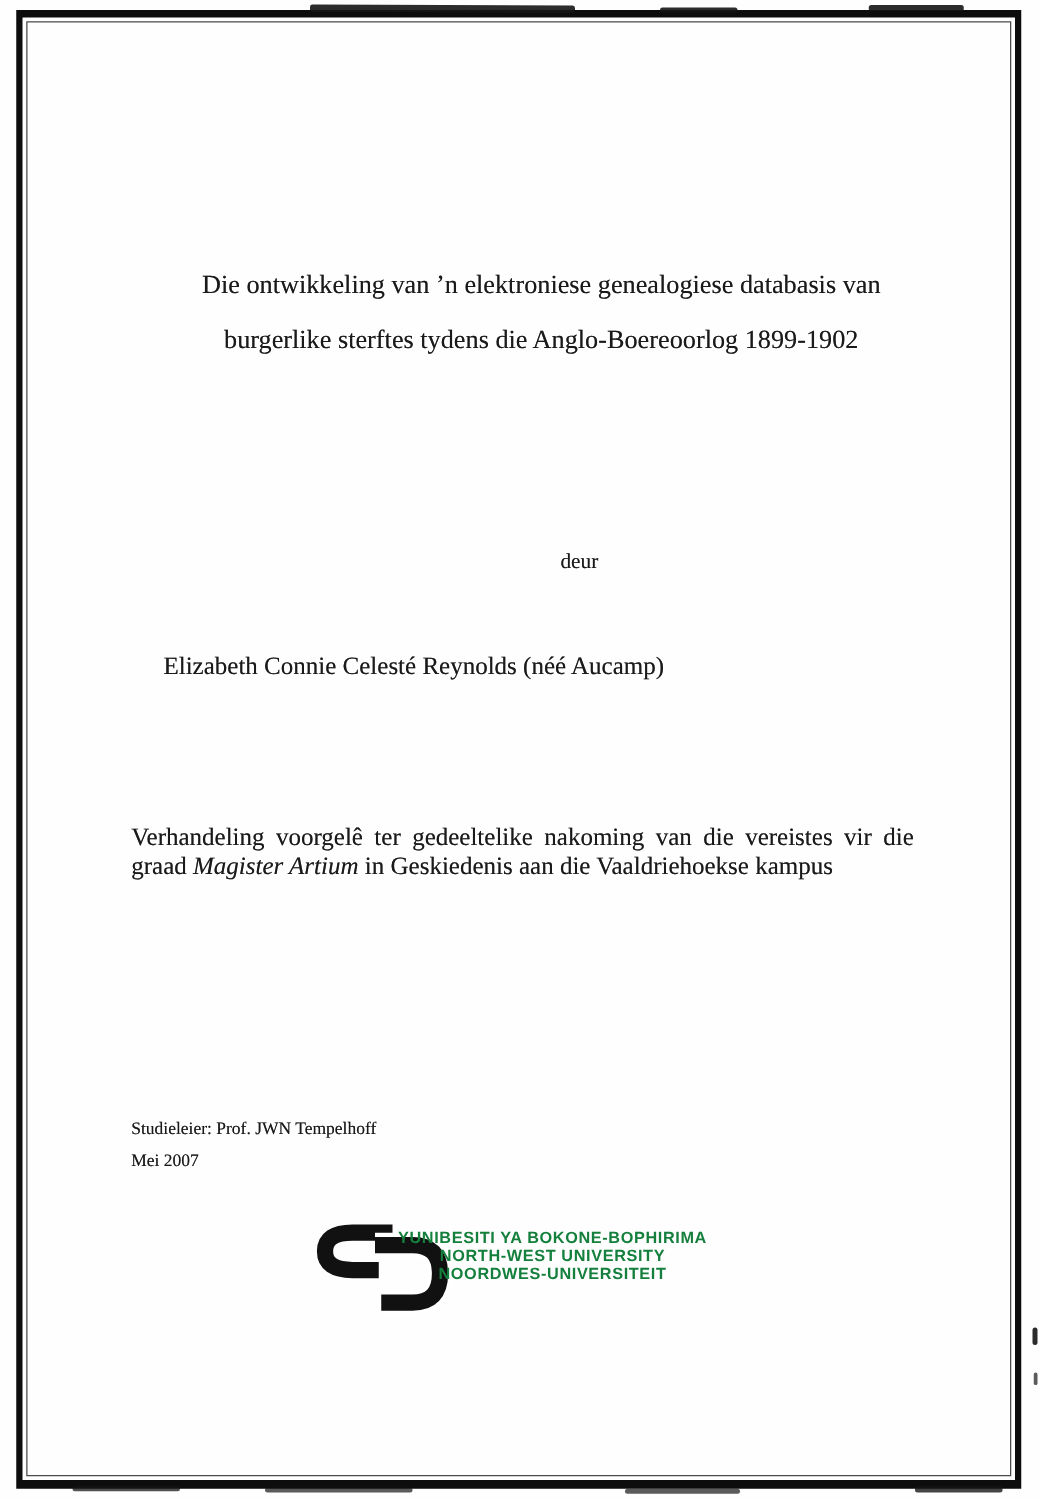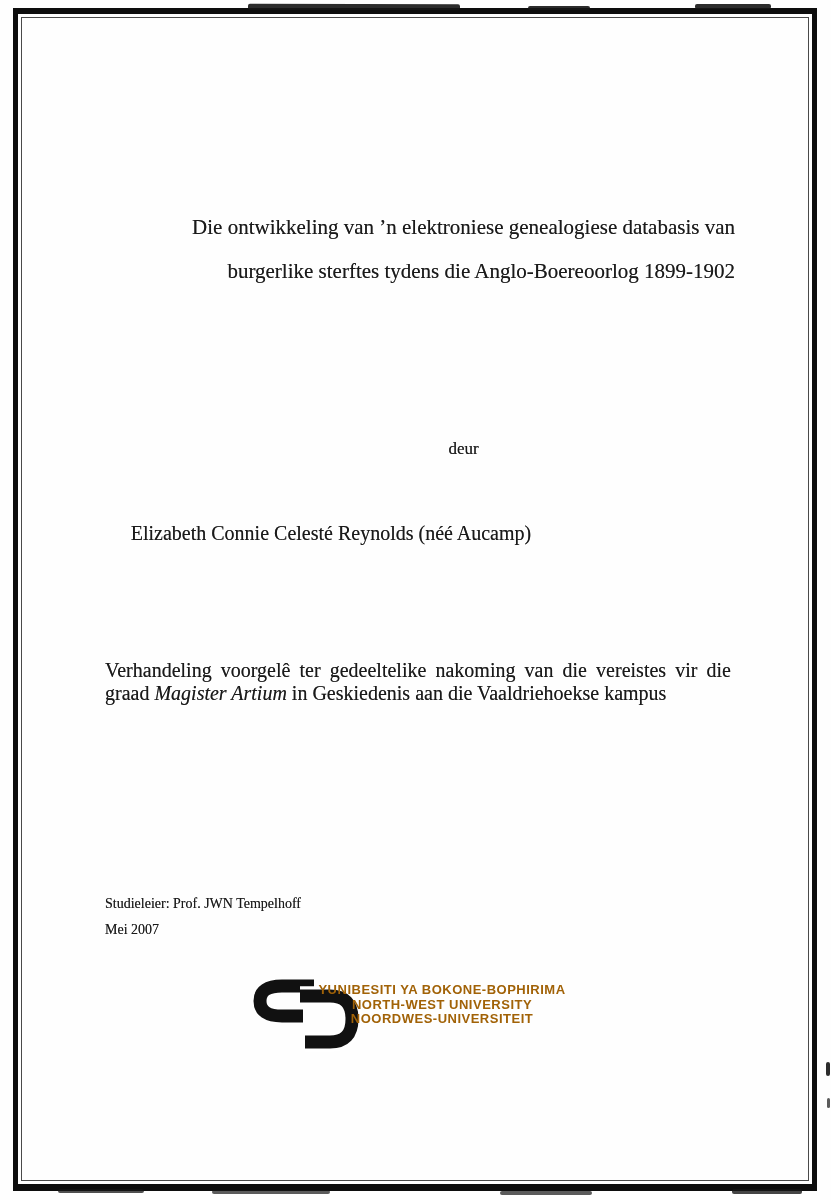--- a/index.html
+++ b/index.html
@@ -31,23 +31,23 @@
   .sm-b1{left:58px;top:1189px;width:86px;height:4px;opacity:.75;}
   .sm-b2{left:212px;top:1190px;width:118px;height:4px;opacity:.7;}
   .sm-b3{left:500px;top:1191px;width:92px;height:4px;opacity:.7;}
   .sm-b4{left:732px;top:1189px;width:70px;height:5px;opacity:.8;}
   .sm-r1{left:826px;top:1062px;width:4px;height:14px;}
   .sm-r2{left:827px;top:1098px;width:3px;height:10px;opacity:.7;}
 
   .txt{position:absolute;text-shadow:0 0 .4px rgba(0,0,0,.55);}
 
   .title{
-    left:95px;top:205px;width:640px;
+    left:113px;top:205px;width:640px;
     font-size:21px;line-height:44px;
-    text-align:right;font-weight:400;margin:0;
+    text-align:center;font-weight:400;margin:0;
   }
   .title .tl{white-space:nowrap;}
 
   .deur{
     left:0;top:439px;width:831px;
     font-size:17px;text-align:center;white-space:nowrap;margin-left:48px;
   }
   .author{
     left:0;top:522px;width:662px;
     font-size:20px;text-align:center;white-space:nowrap;
@@ -61,21 +61,21 @@
   .supervisor{
     left:105px;top:891px;width:500px;
     font-size:14px;line-height:26px;
   }
   .logo{position:absolute;left:253px;top:976px;width:330px;height:80px;}
   .logo-mark{position:absolute;left:0;top:0;}
   .logo-text{
     position:absolute;left:65px;top:7px;width:248px;
     font-family:"Liberation Sans", sans-serif;
     font-size:13px;line-height:14.5px;font-weight:600;
-    letter-spacing:.5px;text-align:center;color:#a16207;
+    letter-spacing:.5px;text-align:center;color:#15803d;
     white-space:nowrap;
   }
 </style>
 </head>
 <body>
 
 <div class="page">
 
   <div class="frame-outer"></div>
   <div class="frame-inner"></div>

